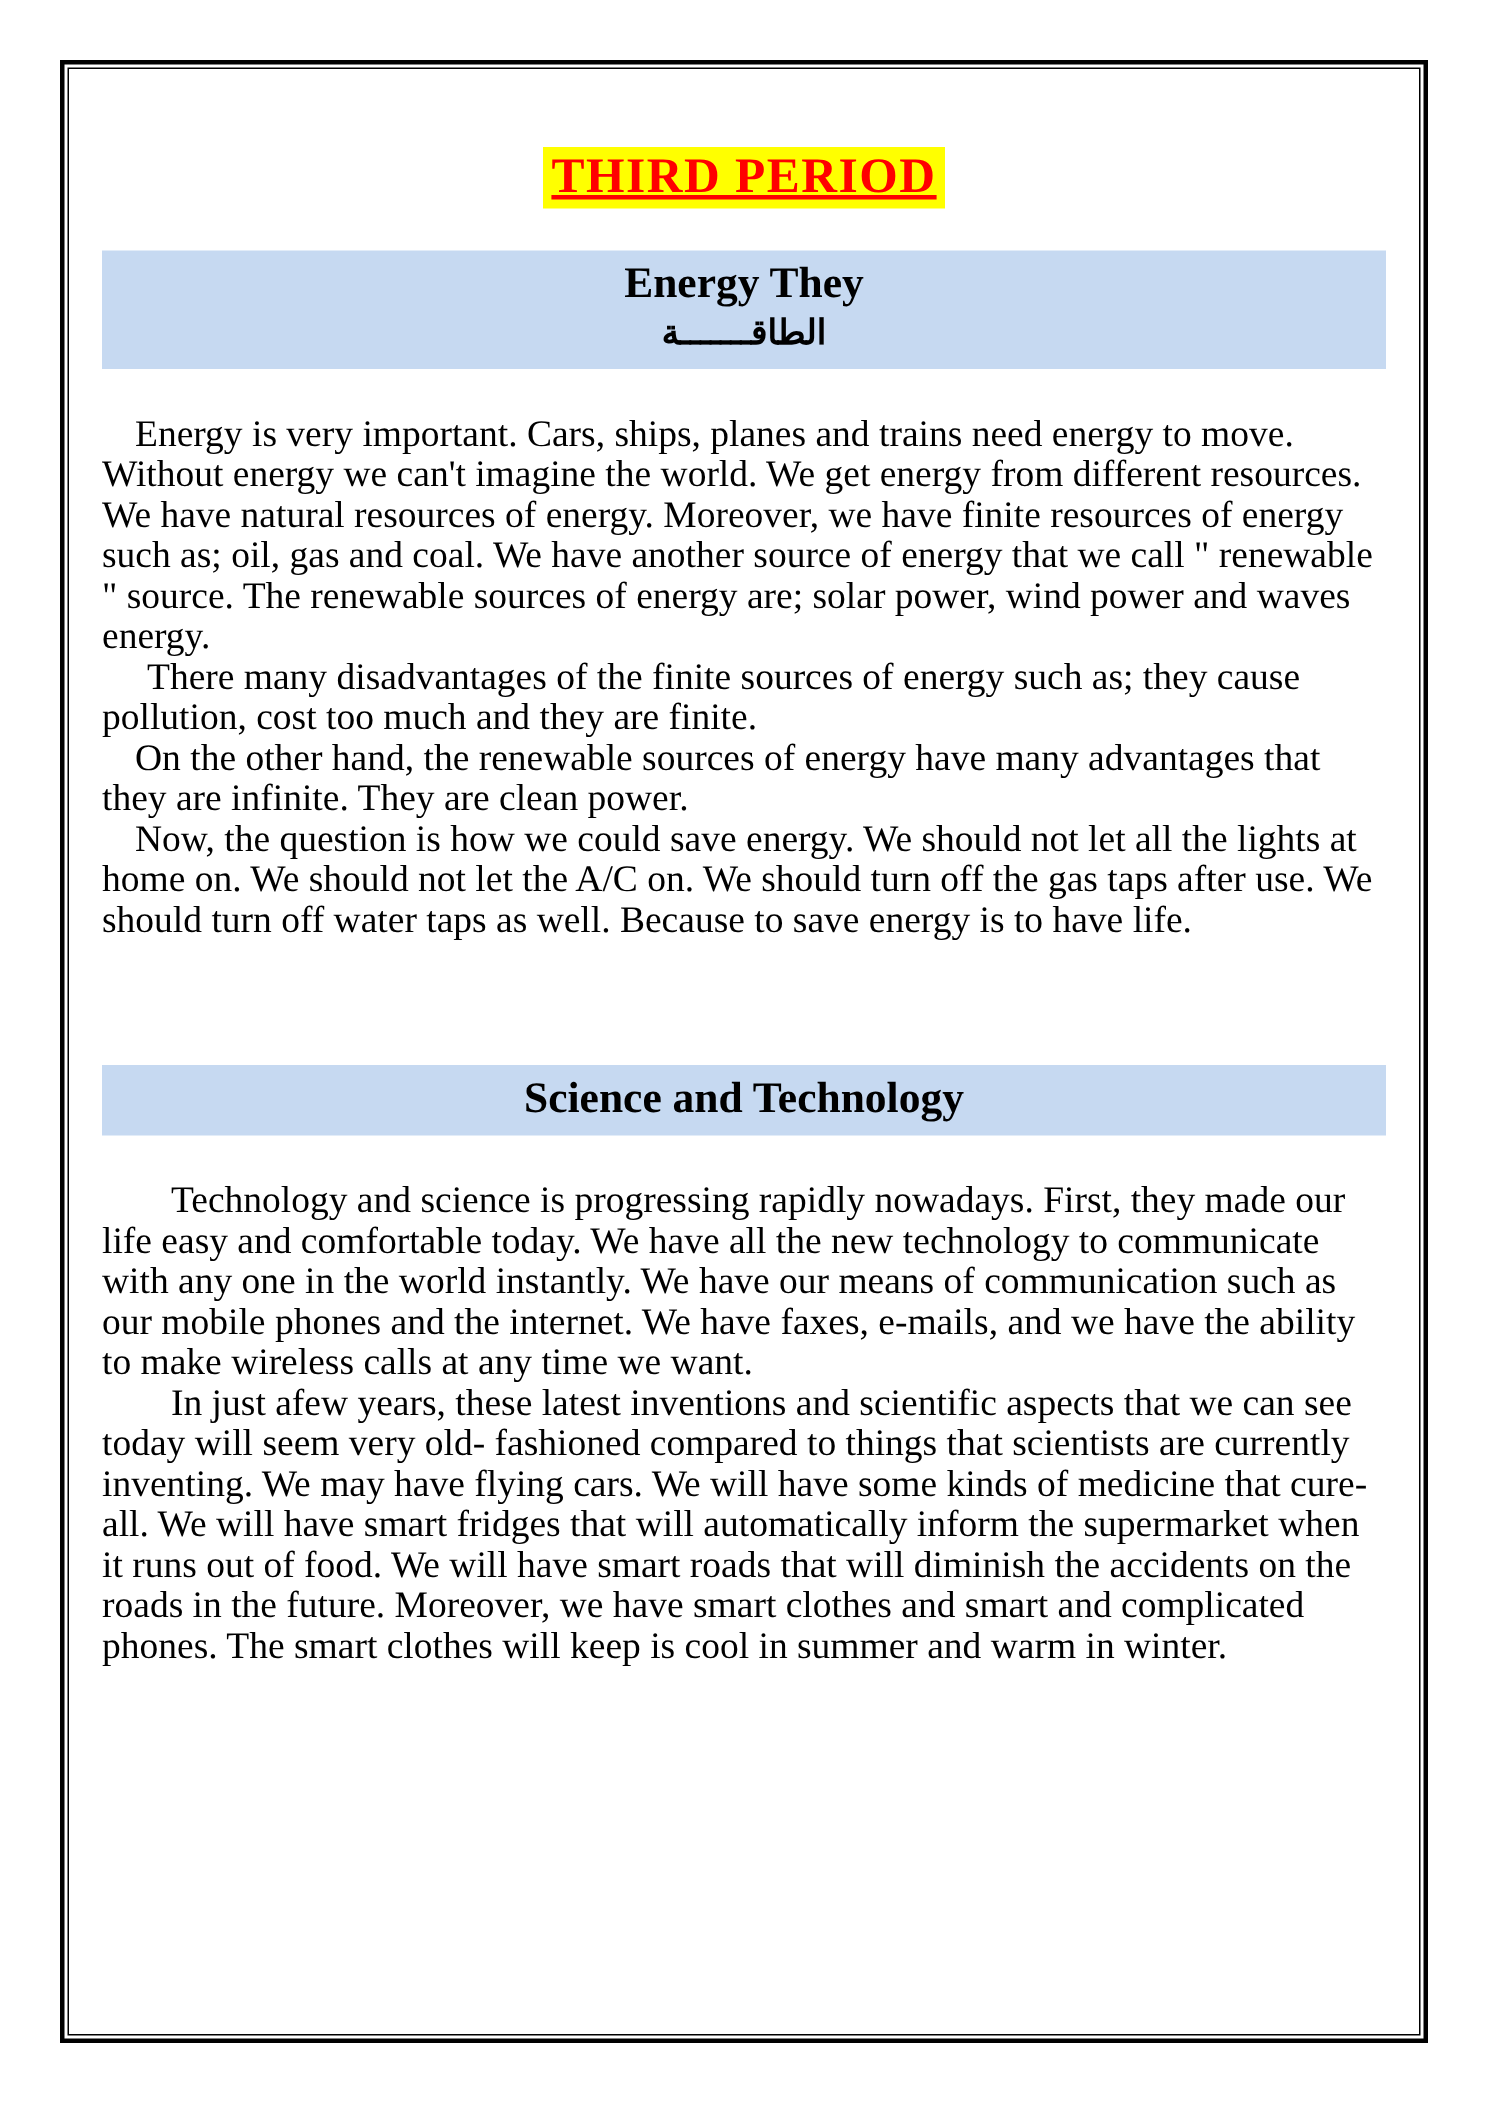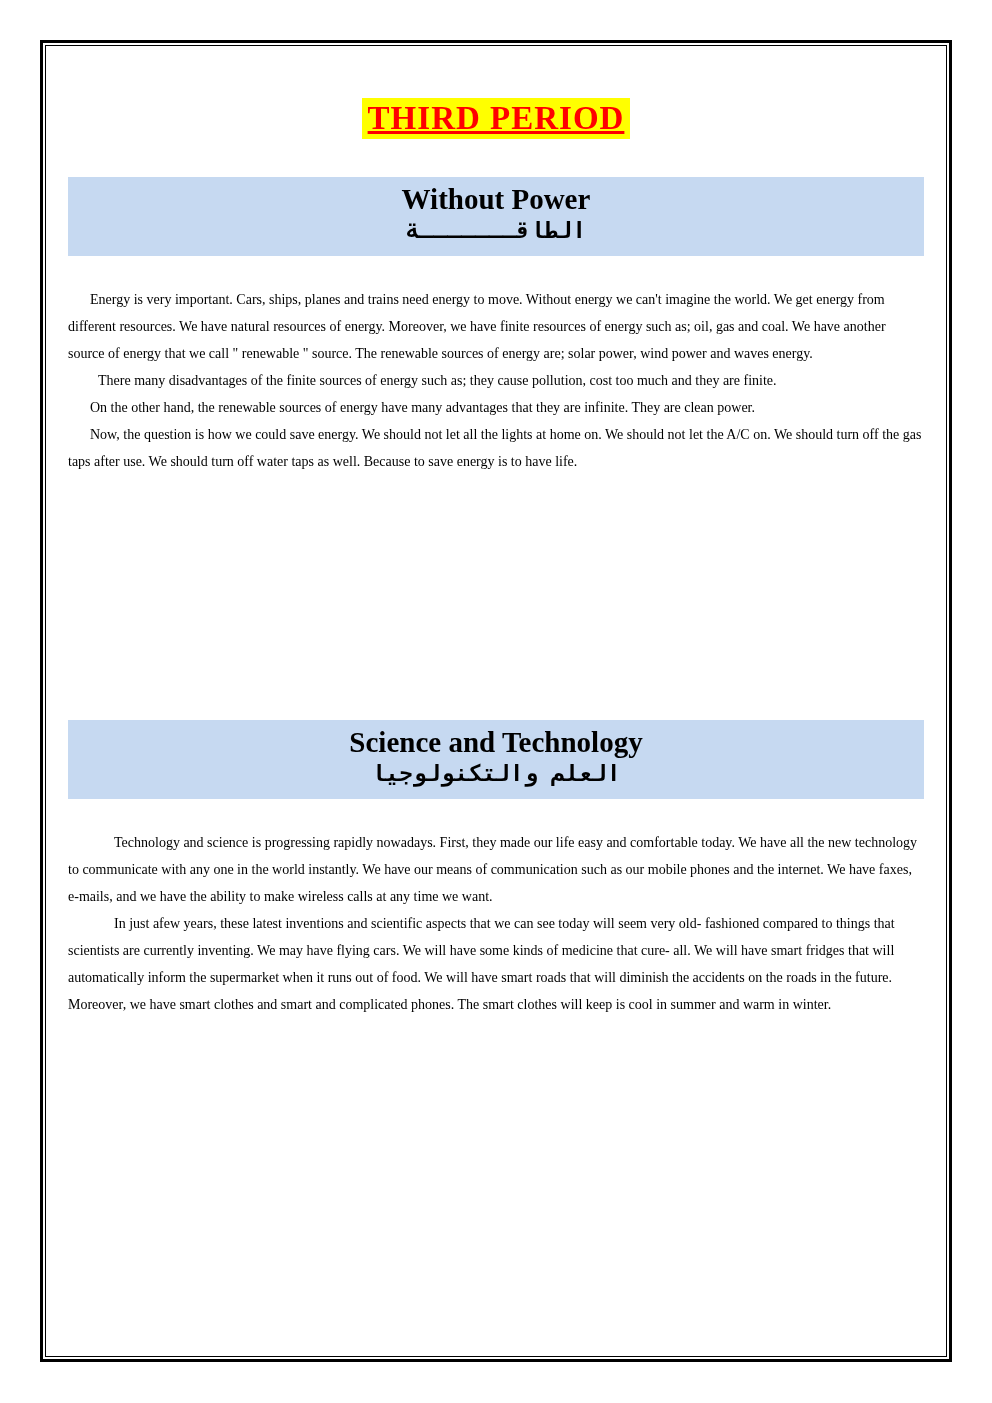--- a/index.html
+++ b/index.html
@@ -30,21 +30,21 @@
 
   .frame-inner {
     width: 100%;
     height: 100%;
     border: 1px solid #000000;
     padding: 52px 22px 20px 22px;
   }
 
   .doc-title-wrap {
     text-align: center;
-    margin-bottom: 38px;
+    margin-bottom: 28px;
   }
 
   .doc-title {
     display: inline-block;
     font-size: 33px;
     font-weight: bold;
     color: #ff0000;
     background: #ffff00;
     text-decoration: underline;
     letter-spacing: 1px;
@@ -64,25 +64,24 @@
     color: #000000;
     line-height: 34px;
   }
 
   .banner-ar {
     font-size: 23px;
     font-weight: bold;
     color: #000000;
     line-height: 32px;
     direction: rtl;
-    font-family: Liberation Mono, monospace;
   }
 
   .body-text {
-    font-size: 14px;
+    font-size: 25px;
     line-height: 27px;
     color: #000000;
     text-align: left;
   }
 
   .para { text-indent: 22px; }
   .para.indent-md { text-indent: 30px; }
   .para.indent-lg { text-indent: 46px; }
 
   .section-gap {
@@ -96,36 +95,35 @@
 
 <div class="page">
   <div class="frame-outer">
     <div class="frame-inner">
 
       <div class="doc-title-wrap">
         <span class="doc-title">THIRD PERIOD</span>
       </div>
 
       <div class="banner">
-        <div class="banner-en">Without Power</div>
+        <div class="banner-en">Energy They</div>
         <div class="banner-ar">الطاقـــــــة</div>
       </div>
 
       <div class="body-text section-1-body">
         <p class="para">Energy is very important. Cars, ships, planes and trains need energy to move. Without energy we can't imagine the world. We get energy from different resources. We have natural resources of energy. Moreover, we have finite resources of energy such as; oil, gas and coal. We have another source of energy that we call " renewable " source. The renewable sources of energy are; solar power, wind power and waves energy.</p>
         <p class="para indent-md">There many disadvantages of the finite sources of energy such as; they cause pollution, cost too much and they are finite.</p>
         <p class="para">On the other hand, the renewable sources of energy have many advantages that they are infinite. They are clean power.</p>
         <p class="para">Now, the question is how we could save energy. We should not let all the lights at home on. We should not let the A/C on. We should turn off the gas taps after use. We should turn off water taps as well. Because to save energy is to have life.</p>
       </div>
 
       <div class="section-gap"></div>
 
       <div class="banner">
         <div class="banner-en">Science and Technology</div>
-        <div class="banner-ar">العلم والتكنولوجيا</div>
       </div>
 
       <div class="body-text">
         <p class="para indent-lg">Technology and science is progressing rapidly nowadays. First, they made our life easy and comfortable today. We have all the new technology to communicate with any one in the world instantly. We have our means of communication such as our mobile phones and the internet. We have faxes, e-mails, and we have the ability to make wireless calls at any time we want.</p>
         <p class="para indent-lg">In just afew years, these latest inventions and scientific aspects that we can see today will seem very old- fashioned compared to things that scientists are currently inventing. We may have flying cars. We will have some kinds of medicine that cure- all. We will have smart fridges that will automatically inform the supermarket when it runs out of food. We will have smart roads that will diminish the accidents on the roads in the future. Moreover, we have smart clothes and smart and complicated phones. The smart clothes will keep is cool in summer and warm in winter.</p>
       </div>
 
     </div>
   </div>
 </div>

